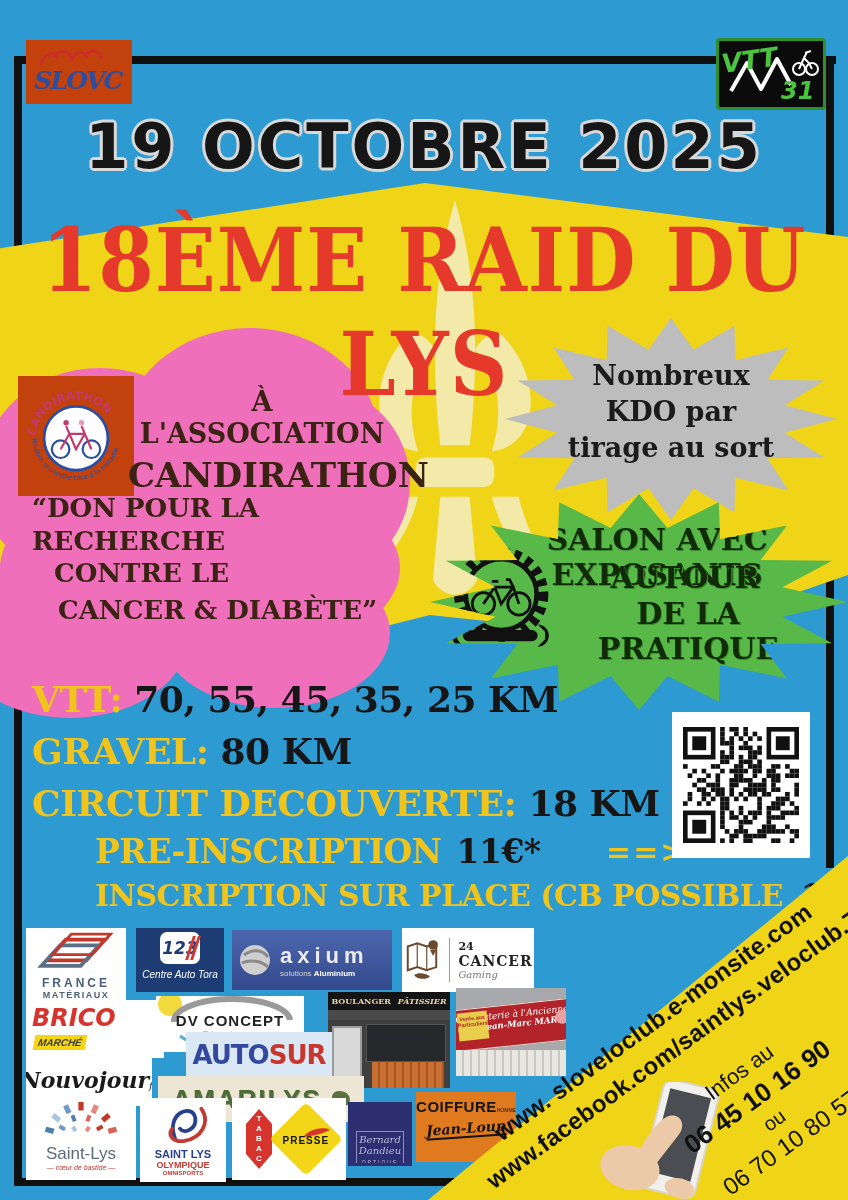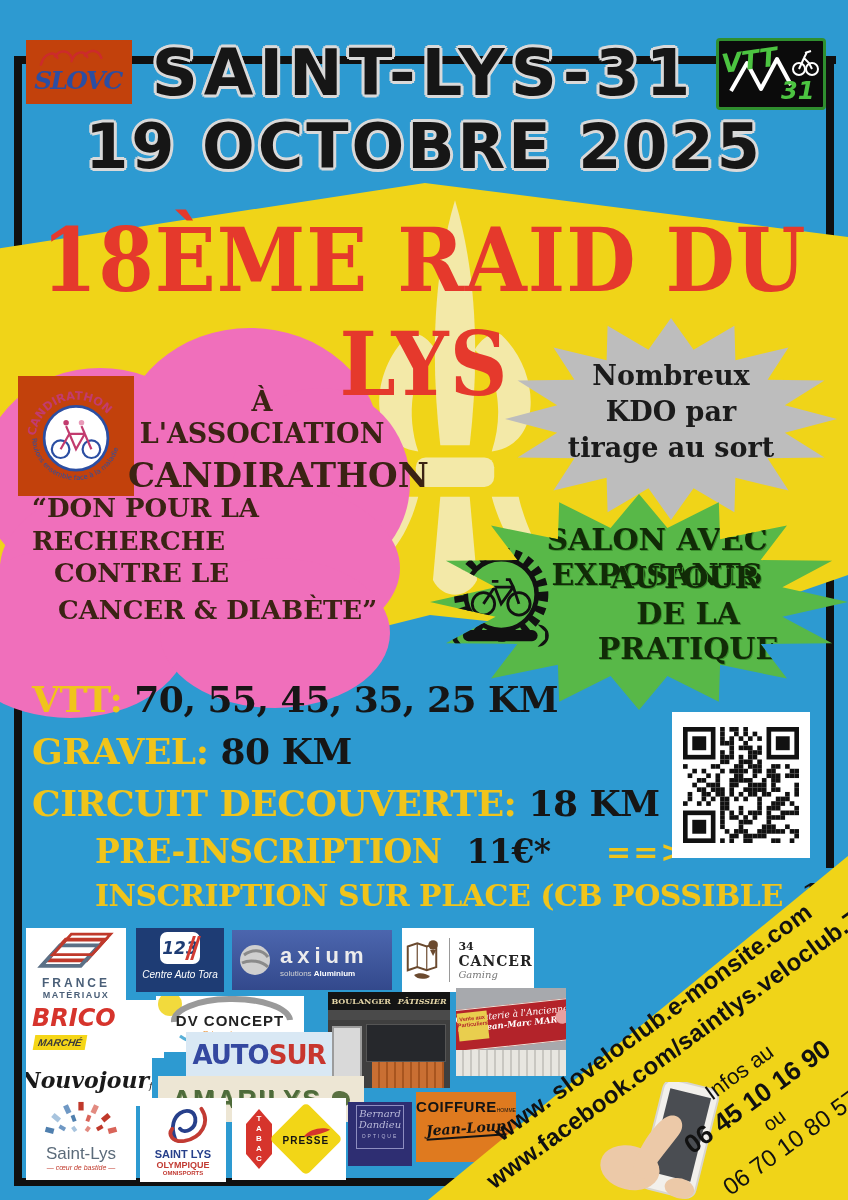--- a/index.html
+++ b/index.html
@@ -70,21 +70,20 @@
   <div class="frame" style="left:14px;top:56px;width:8px;height:1130px"></div>
   <div class="frame" style="left:826px;top:56px;width:8px;height:812px"></div>
   <div class="frame" style="left:14px;top:1178px;width:700px;height:8px"></div>
 
   <div class="abs logo-card" style="left:26px;top:40px;width:106px;height:64px">
     <svg width="100" height="58" viewBox="0 0 120 70">
       <path d="M14 26 C18 12 30 9 34 18 M31 16 C38 7 48 9 51 18 M51 22 C55 10 66 8 70 17 M67 15 C74 6 84 9 87 18" fill="none" stroke="#CC2B2B" stroke-width="3" stroke-linecap="round"></path>
       <text x="6" y="55" font-family="DejaVu Serif, Liberation Serif, serif" font-style="italic" font-weight="bold" font-size="30" fill="#2B4EA2" letter-spacing="-2">SLOVC</text>
     </svg>
   </div>
-  <div class="abs block-title" style="top:36px;font-size:64px">SAINT-LYS-31</div>
   <div class="abs block-title" style="top:110px;font-size:62px;letter-spacing:3px">19 OCTOBRE 2025</div>
   <div class="abs vtt-card" style="left:716px;top:38px;width:104px;height:66px">
     <svg width="100" height="62" viewBox="0 0 100 62">
       <polyline points="12 50 28 22 42 48 58 18 72 44" fill="none" stroke="#fff" stroke-width="4" stroke-linejoin="round"></polyline>
       <circle cx="80" cy="28" r="6" fill="none" stroke="#fff" stroke-width="2"></circle>
       <circle cx="93" cy="28" r="6" fill="none" stroke="#fff" stroke-width="2"></circle>
       <path d="M80 28 L85 17 L90 22 L93 28 M85 17 L88 11 M86 12 L92 10" fill="none" stroke="#fff" stroke-width="2"></path>
       <text x="4" y="32" font-family="DejaVu Sans, sans-serif" font-style="italic" font-weight="bold" font-size="26" fill="#4CC441" transform="rotate(-8 4 32)">VTT</text>
       <text x="62" y="58" font-family="DejaVu Sans, sans-serif" font-style="italic" font-weight="bold" font-size="24" fill="#4CC441">31</text>
     </svg>
@@ -176,21 +175,21 @@
     <span class="lbl-y">GRAVEL:</span>
     <span class="val-k">80 KM</span>
   </div>
   <div class="abs dist-line slab" style="left:32px;top:782px;font-size:36px">
     <span class="lbl-y">CIRCUIT DECOUVERTE:</span>
     <span class="val-k">18 KM</span>
   </div>
 
   <div class="abs dist-line slab" style="left:95px;top:832px;font-size:33px">
     <span class="lbl-y">PRE-INSCRIPTION</span>
-    <span class="val-k" style="margin-left:14px">11€*</span>
+    <span class="val-k" style="margin-left:4px">11€*</span>
   </div>
   <div class="abs dist-line slab lbl-y" style="left:606px;top:834px;font-size:30px;letter-spacing:2px">==&gt;</div>
   <div class="abs dist-line slab" style="left:95px;top:876px;font-size:30px">
     <span class="lbl-y">INSCRIPTION SUR PLACE (CB POSSIBLE</span>
     <span class="val-k" style="margin-left:8px;font-size:32px">13€*</span>
   </div>
 
   <div class="abs qr-box" style="left:672px;top:712px;width:138px;height:146px">
     <svg id="qr-svg" width="116" height="116" viewBox="0 0 100 100">
         <g fill="#111">
@@ -455,21 +454,21 @@
   <div class="card" style="left:402px;top:928px;width:132px;height:64px;display:flex;align-items:center;justify-content:center;gap:8px">
     <svg width="38" height="44" viewBox="0 0 48 54">
       <path d="M6 10 L18 6 L30 10 L42 6 V36 L30 40 L18 36 L6 40 Z" fill="#fff" stroke="#6B4A2F" stroke-width="2.5"></path>
       <path d="M18 6 V36 M30 10 V40" stroke="#6B4A2F" stroke-width="1.5"></path>
       <circle cx="38" cy="8" r="6" fill="#6B4A2F"></circle>
         <path d="M38 14 L34 22 L42 22 Z" fill="#6B4A2F" transform="rotate(180 38 18)"></path>
       <path d="M14 46 C20 42 30 44 34 48 C28 52 18 52 14 46 Z" fill="#6B4A2F"></path>
     </svg>
     <div style="width:1px;height:44px;background:#999"></div>
     <div style="font-family:'DejaVu Serif',serif">
-      <div style="font-size:11px;font-weight:bold;color:#222">34</div>
+      <div style="font-size:11px;font-weight:bold;color:#222">24</div>
       <div style="font-size:14px;font-weight:bold;color:#222;letter-spacing:1px">CANCER</div>
       <div style="font-size:10px;font-style:italic;color:#777">Gaming</div>
     </div>
   </div>
 
   <div class="card" style="left:26px;top:1000px;width:138px;height:58px;padding:4px 6px">
     <span style="font-style:italic;font-weight:900;font-size:24px;color:#D6342C;font-family:'DejaVu Sans',sans-serif">BRICO</span><span style="background:#F5D617;color:#3a3a3a;font-style:italic;font-weight:bold;font-size:10px;padding:2px 4px;transform:skewX(-10deg);display:inline-block;margin-left:2px">MARCHÉ</span>
     <div style="font-size:8px;font-style:italic;font-weight:bold;margin-top:3px">
       <span style="color:#8B1A12">Pouvoir tout faire</span>
       <span style="color:#D6342C">Moins cher</span>
@@ -569,21 +568,21 @@
       <span style="writing-mode:vertical-rl;text-orientation:upright;color:#fff;font-size:8px;font-weight:bold;letter-spacing:1px">TABAC</span>
     </div>
     <div style="position:relative;width:52px;height:52px;background:#F2D617;transform:rotate(45deg);border-radius:5px">
       <svg width="30" height="16" viewBox="0 0 40 20" style="position:absolute;left:14px;top:6px;transform:rotate(-45deg)">
         <path d="M2 16 C12 4 28 2 38 6 C28 12 12 14 2 16 Z" fill="#D6342C"></path>
       </svg>
       <span style="position:absolute;left:4px;top:22px;transform:rotate(-45deg);font-size:10px;font-weight:900;color:#141414;letter-spacing:1px">PRESSE</span>
     </div>
   </div>
 
-  <div class="card" style="left:348px;top:1102px;width:64px;height:64px;background:#2E2E72;border:3px solid #2E2E72;text-align:center;padding-top:0">
+  <div class="card" style="left:348px;top:1102px;width:64px;height:64px;background:#2E2E72;border:3px solid #2E2E72;text-align:center;padding-top:26px">
     <div style="border:1px solid #8E8EC0;margin:0 5px;padding:2px 0;height:44px;box-sizing:border-box">
       <div style="font-family:'DejaVu Serif',serif;font-style:italic;font-size:10px;color:#B9B9D9">Bernard</div>
       <div style="font-family:'DejaVu Serif',serif;font-style:italic;font-size:10px;color:#B9B9D9">Dandieu</div>
       <div style="font-size:5px;letter-spacing:2px;color:#B9B9D9;margin-top:3px">OPTIQUE</div>
     </div>
   </div>
 
   <div class="abs triangle"></div>
 
   <div class="abs rot" style="left:428px;top:992px;width:470px;height:88px;display:flex;flex-direction:column;align-items:center;justify-content:center;gap:6px">

